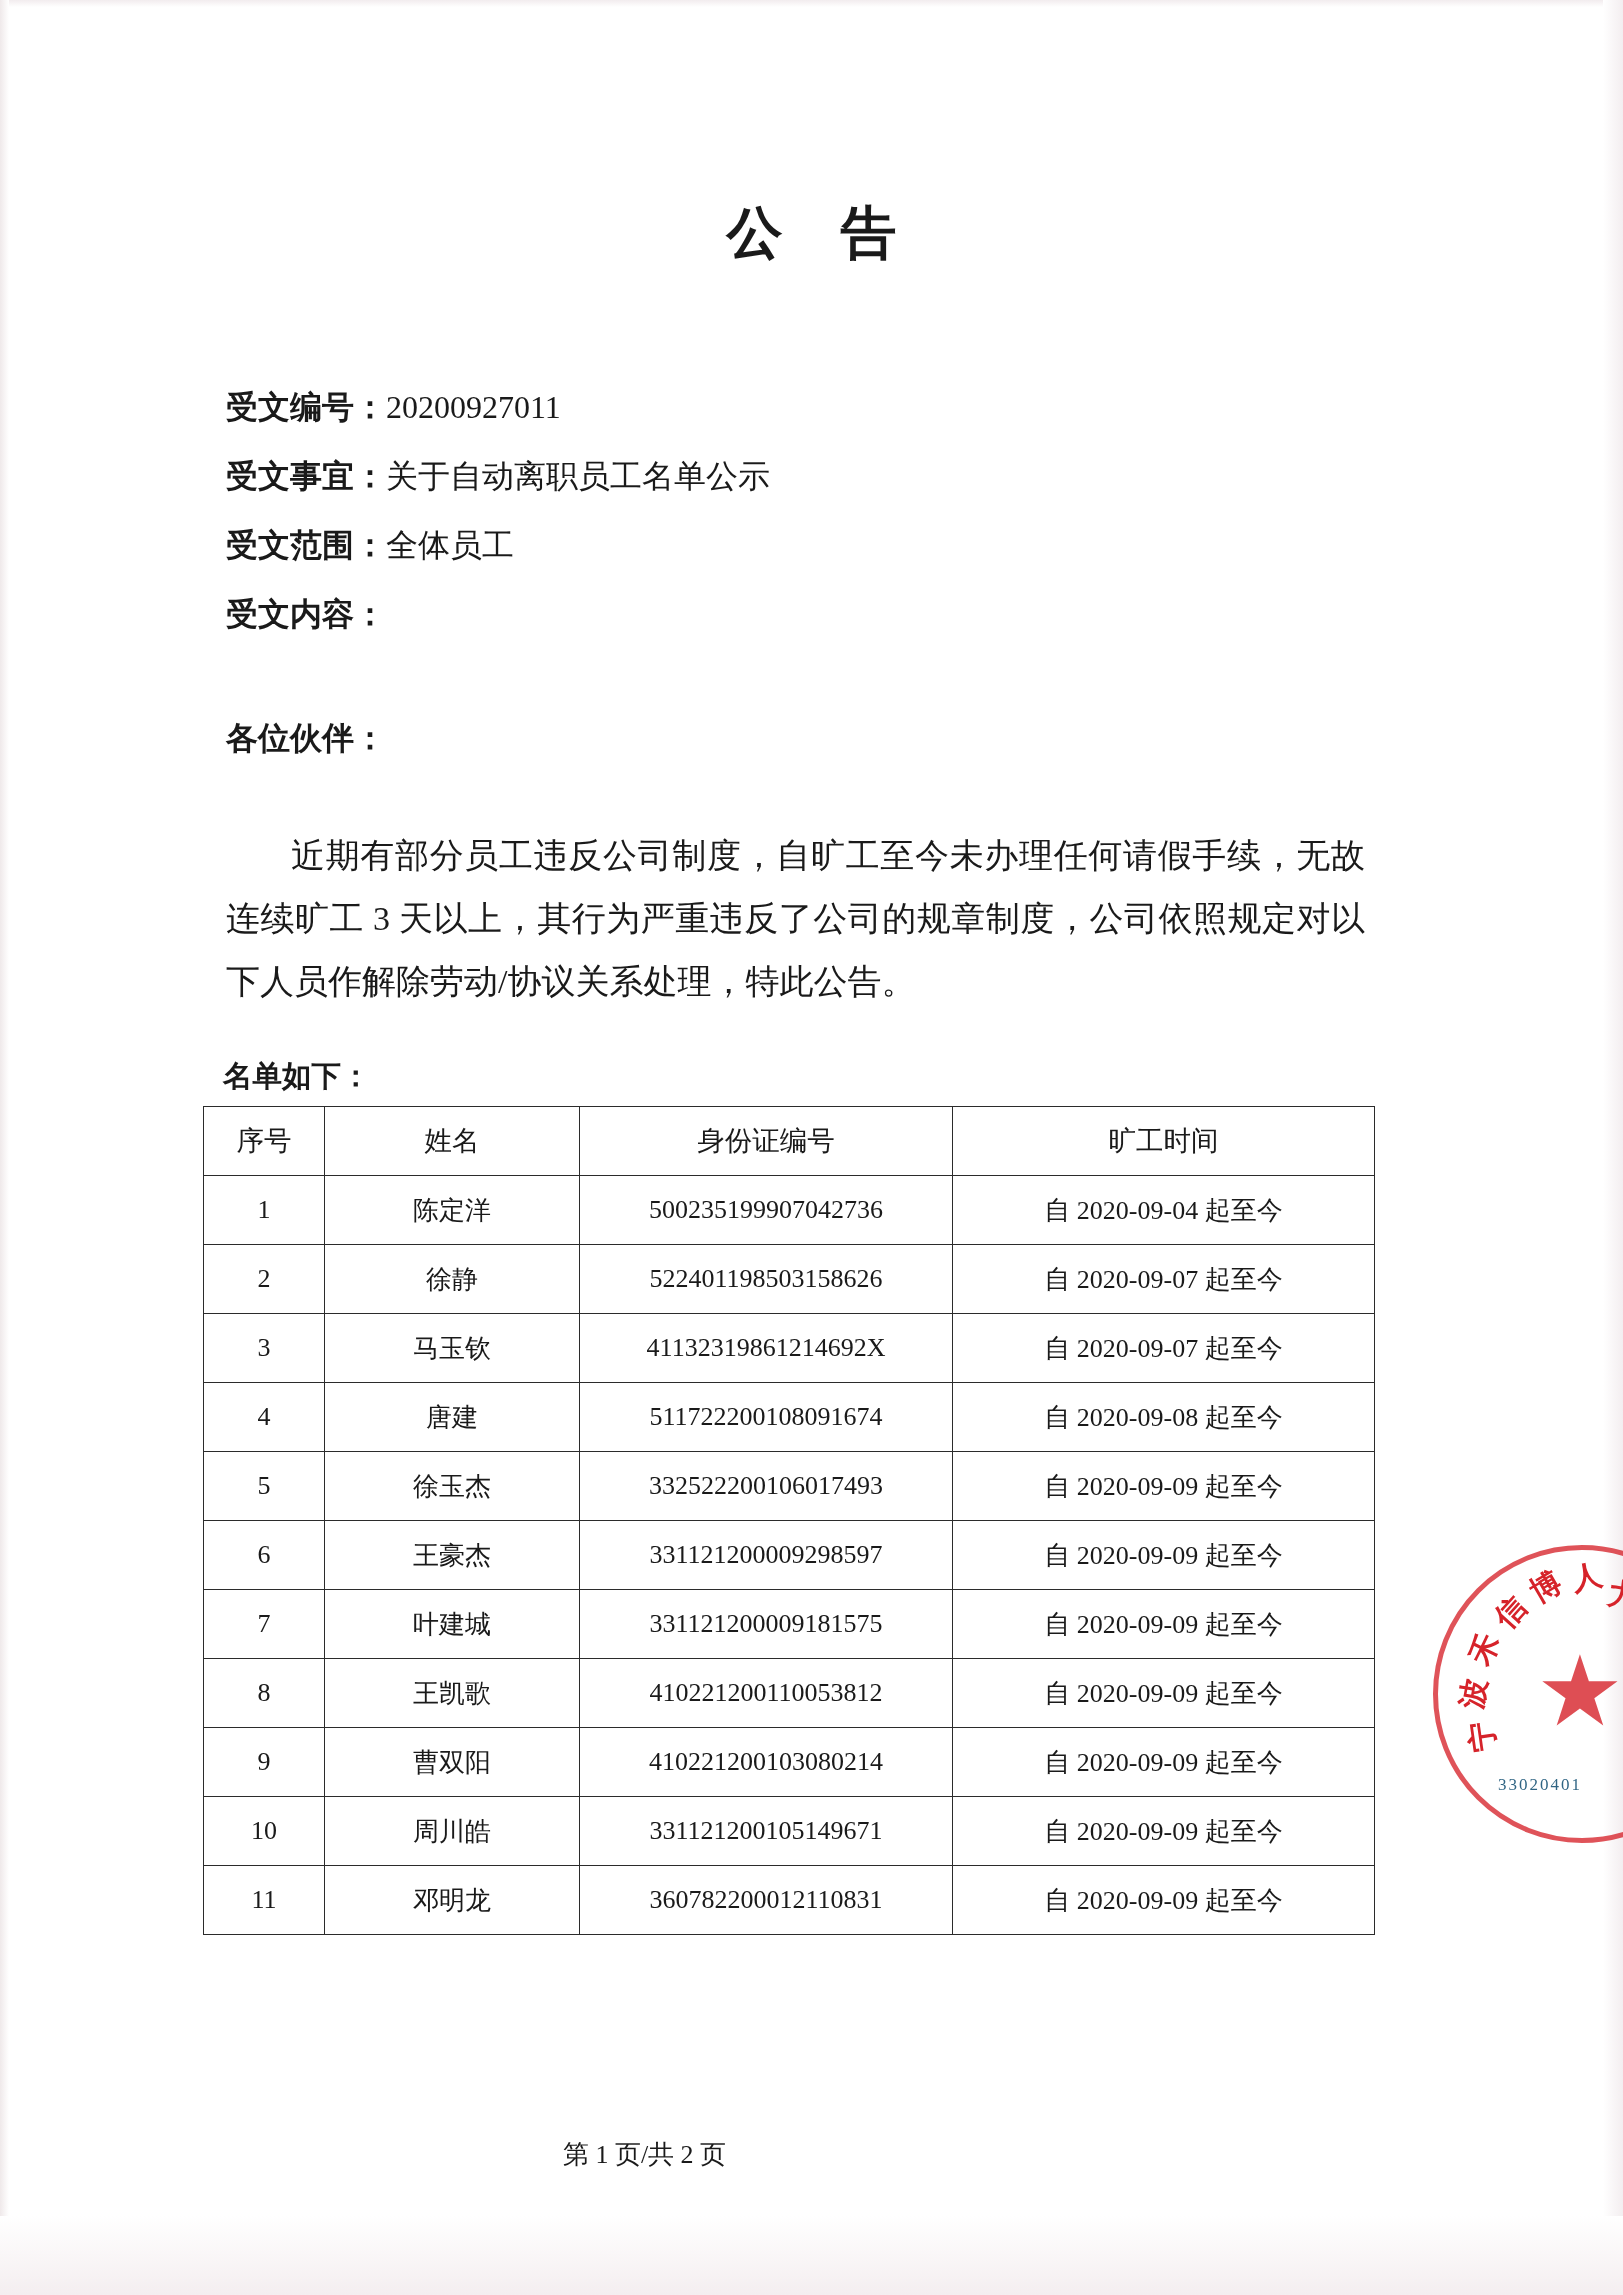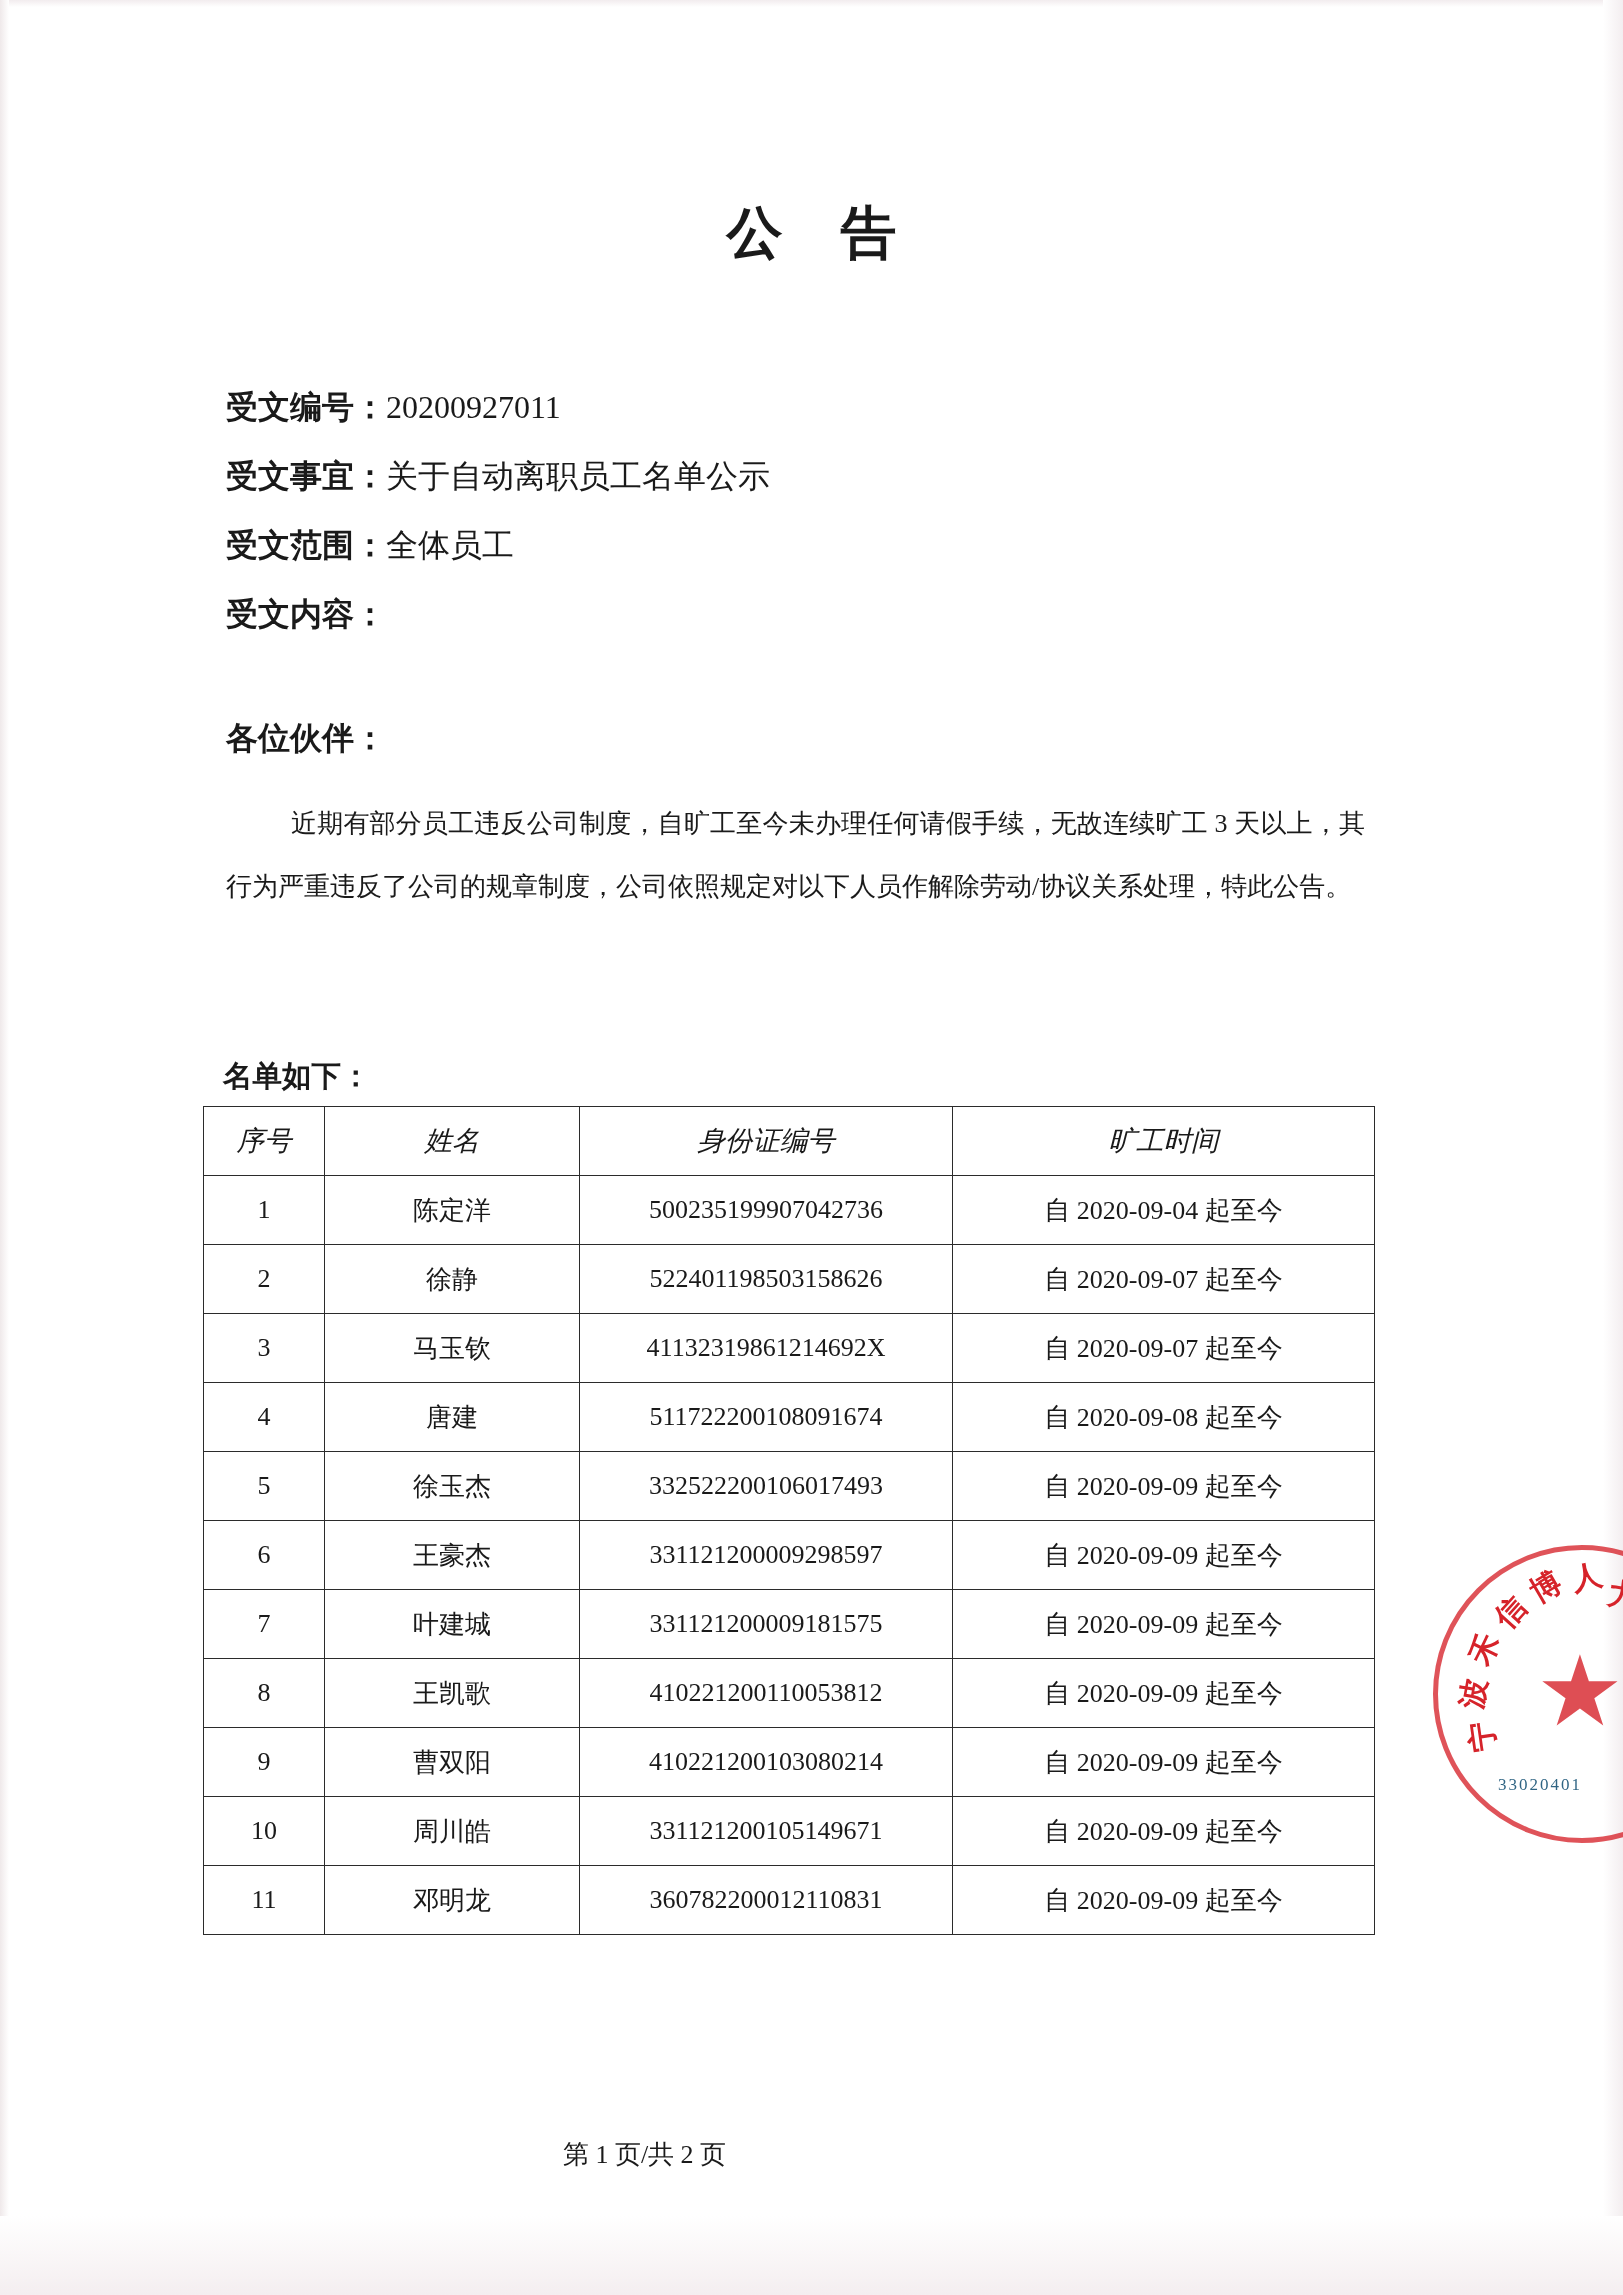--- a/index.html
+++ b/index.html
@@ -84,23 +84,23 @@
     position: absolute;
     left: 226px;
     top: 717px;
     font-size: 32px;
     font-weight: bold;
   }
 
   .body-para {
     position: absolute;
     left: 226px;
-    top: 792px;
+    top: 824px;
     width: 1139px;
-    font-size: 26px;
+    font-size: 34px;
     line-height: 63px;
     text-indent: 65px;
     text-align: justify;
   }
 
   .list-label {
     position: absolute;
     left: 223px;
     top: 1057px;
     font-size: 29.5px;
@@ -120,21 +120,20 @@
     text-align: center;
     vertical-align: middle;
     font-size: 26px;
     font-weight: normal;
     height: 68px;
     padding: 0;
     font-family: "Liberation Serif", "DejaVu Serif", serif;
   }
   table.roster th {
     font-size: 27.5px;
-    font-style: italic;
   }
   .col-idx { width: 121px; }
   .col-name { width: 255px; }
   .col-id { width: 373px; }
   .col-time { width: 422px; }
 
   .footer {
     position: absolute;
     left: 0;
     top: 2137px;

